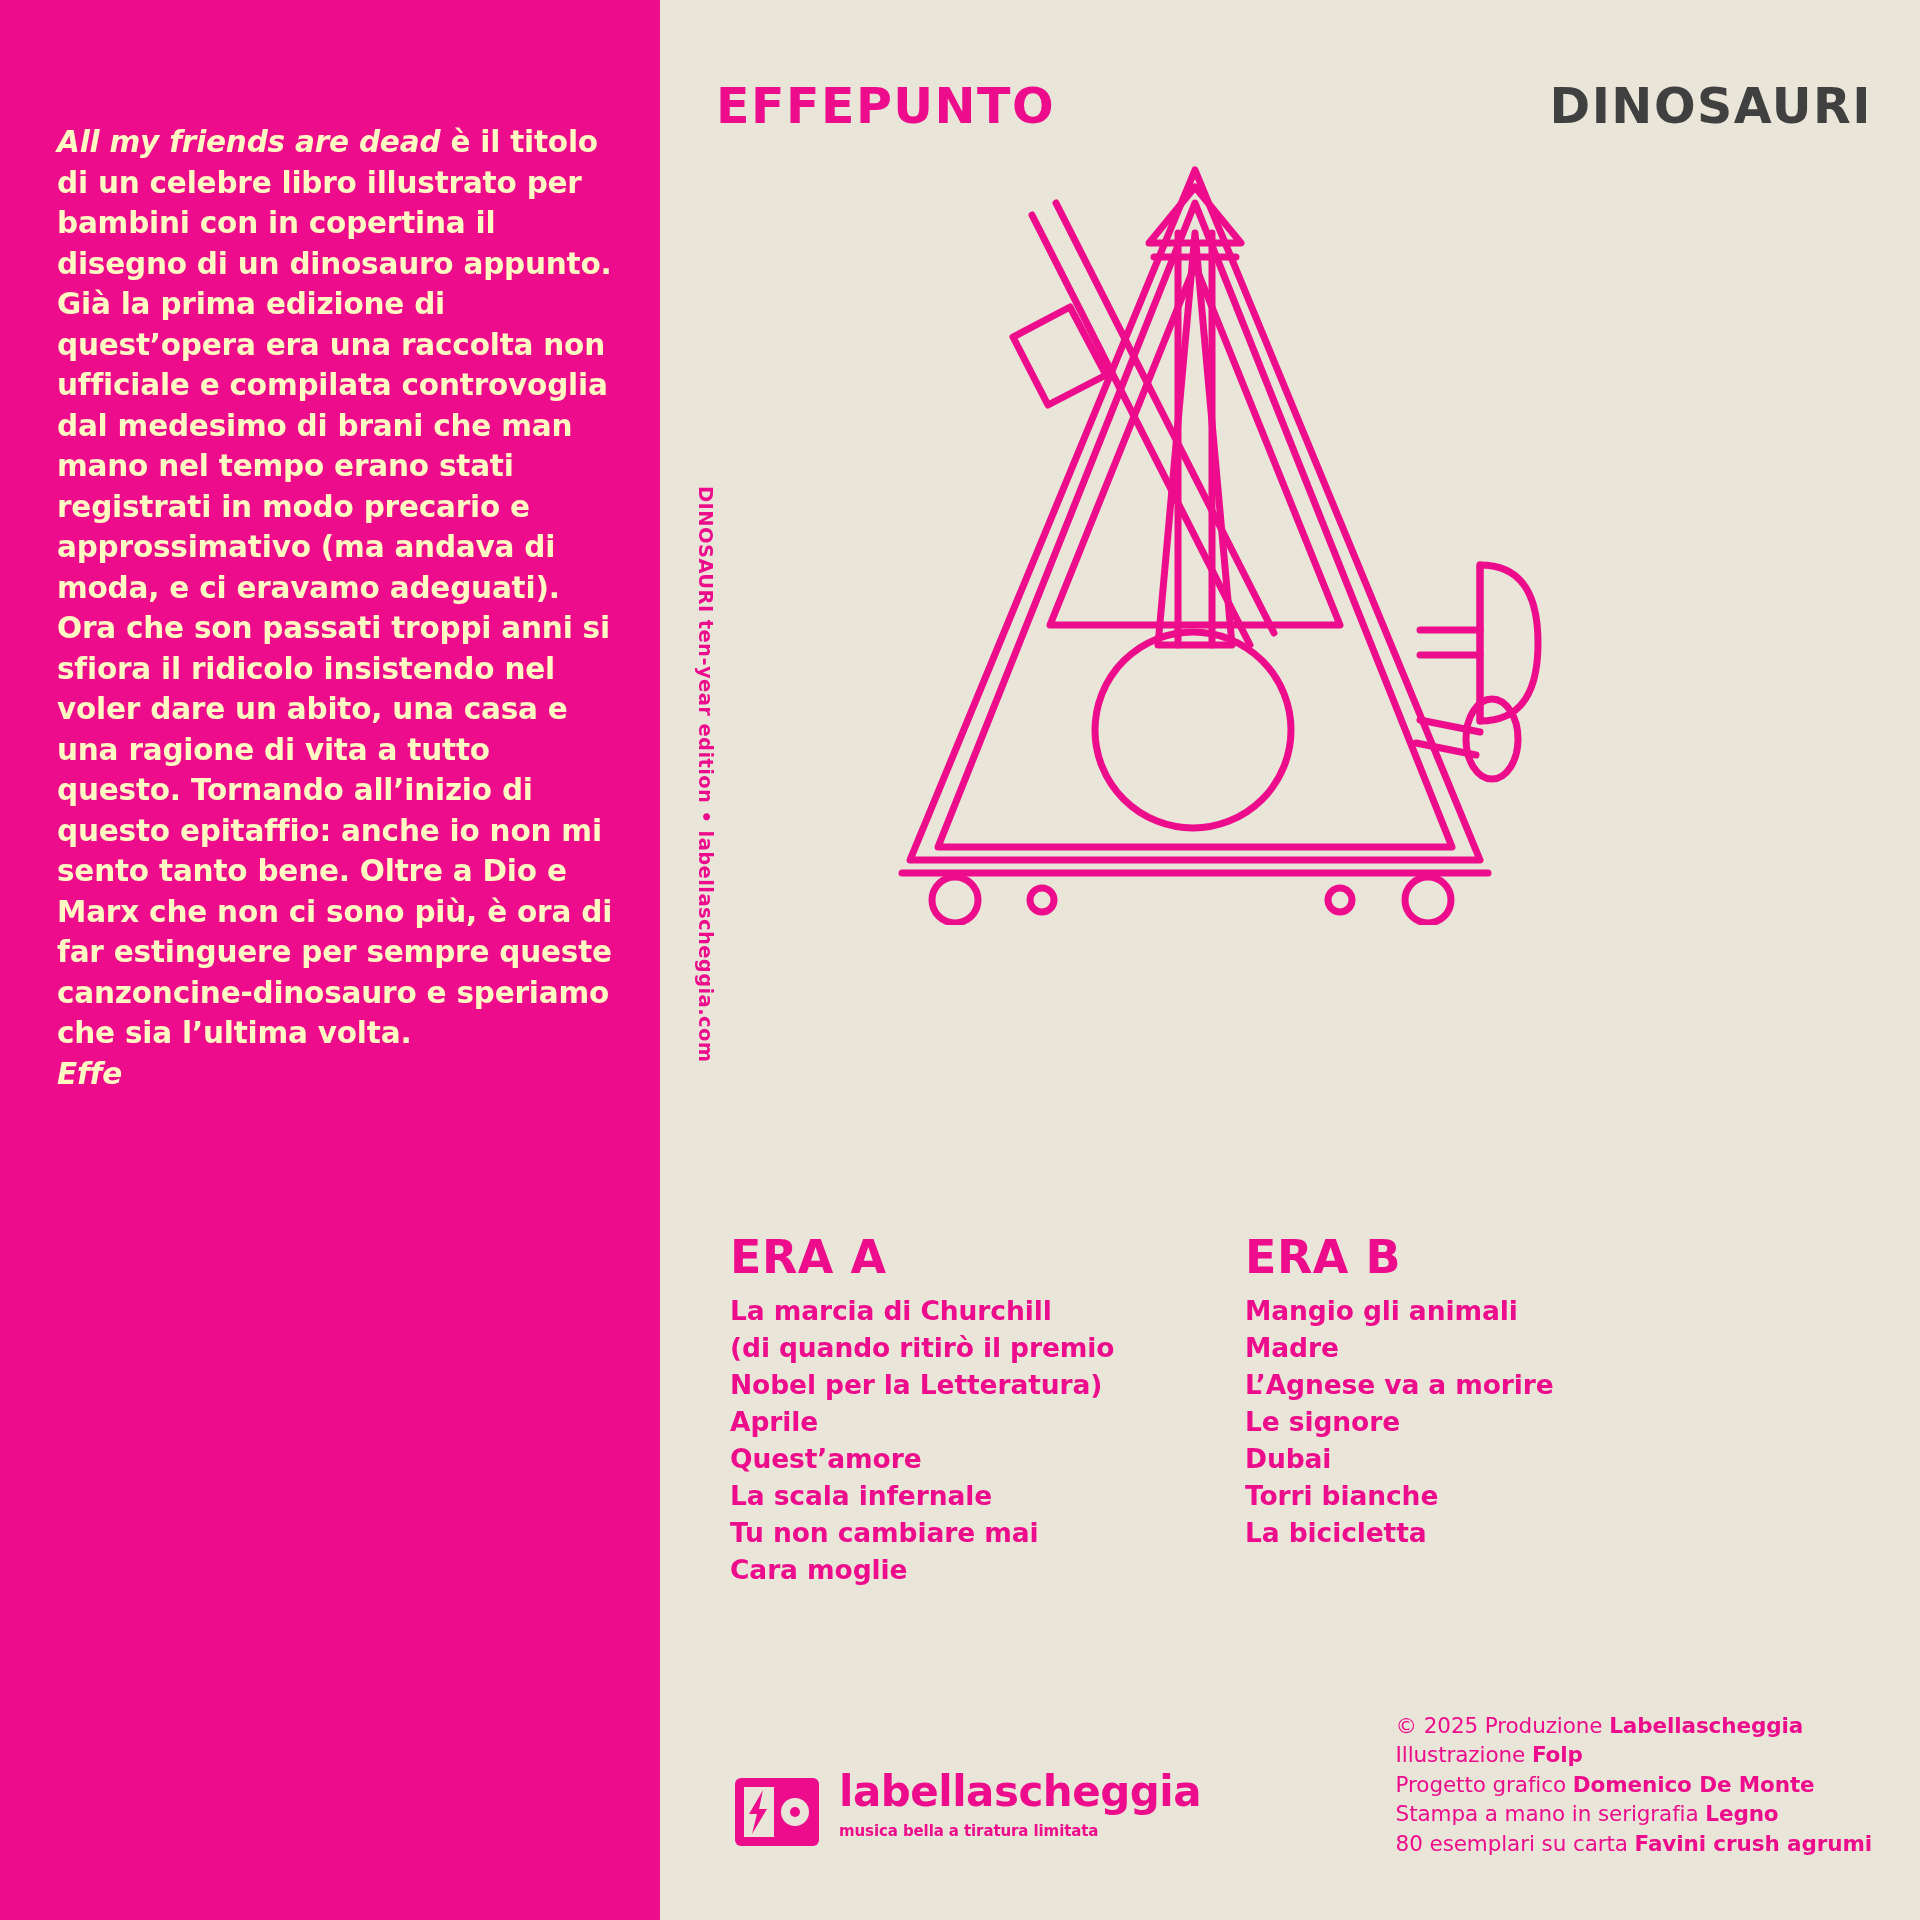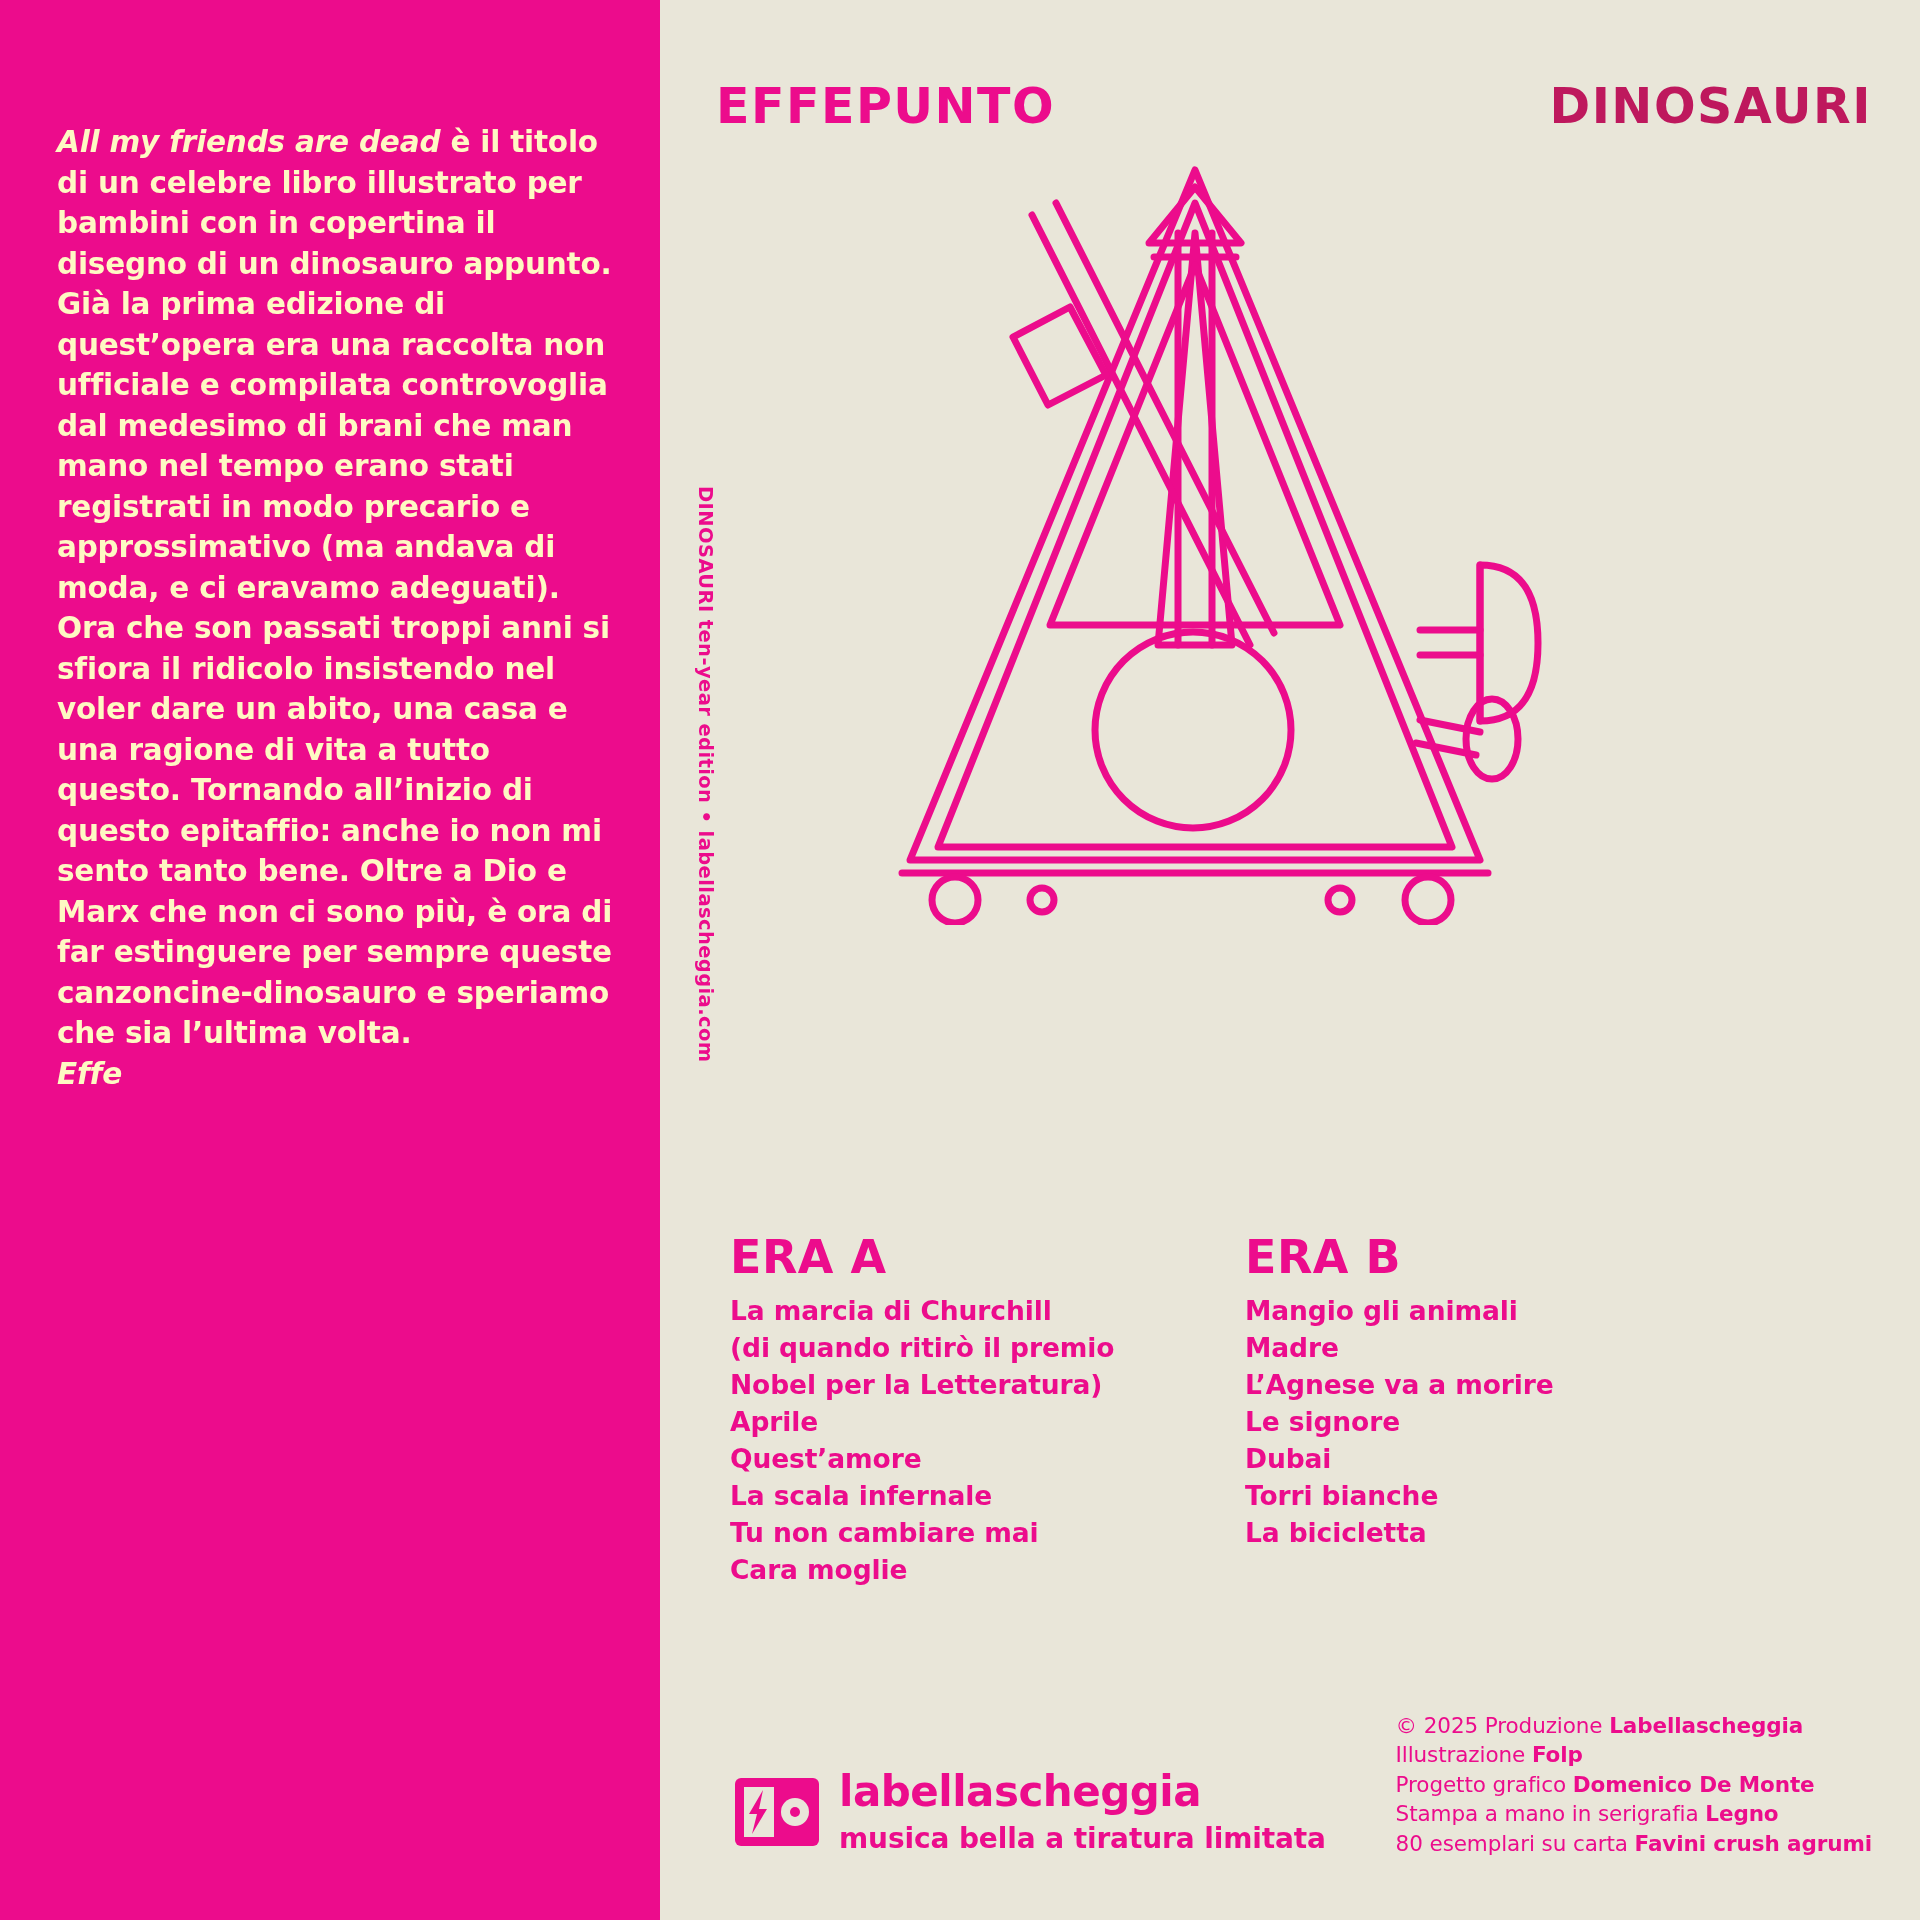--- a/index.html
+++ b/index.html
@@ -64,21 +64,21 @@
     color: #ec0c8c;
     font-family: "DejaVu Sans", sans-serif;
     font-weight: bold;
     font-size: 49px;
     letter-spacing: 1.5px;
   }
   .album-name {
     position: absolute;
     right: 48px;
     top: 78px;
-    color: #be185d;
+    color: #404040;
     font-family: "DejaVu Sans", sans-serif;
     font-weight: bold;
     font-size: 49px;
     letter-spacing: 1.5px;
     margin-left: 40px;
   }
 
   .spine-text {
     position: absolute;
     left: 57px;
@@ -152,21 +152,21 @@
   .label-name {
     font-family: "DejaVu Sans", sans-serif;
     font-weight: bold;
     font-size: 42px;
     letter-spacing: -0.5px;
     line-height: 52px;
   }
   .label-tagline {
     font-family: "DejaVu Sans", sans-serif;
     font-weight: bold;
-    font-size: 28px;
+    font-size: 15px;
     letter-spacing: -0.1px;
     margin-top: 4px;
   }
 
   .credits {
     position: absolute;
     right: 48px;
     bottom: 62px;
     text-align: left;
     color: #ec0c8c;

